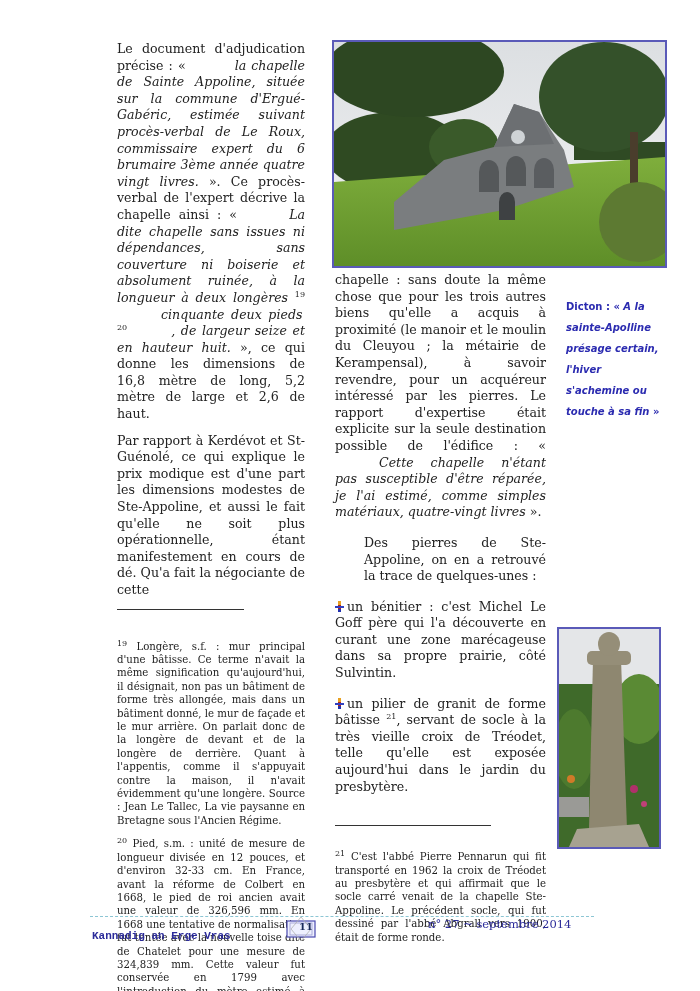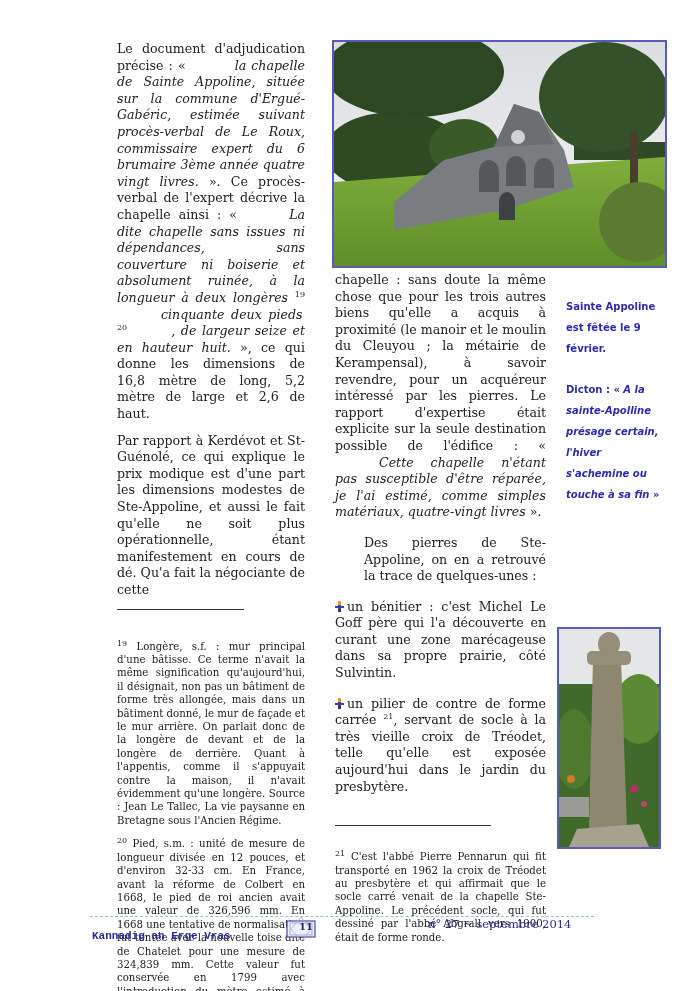--- a/index.html
+++ b/index.html
@@ -65,28 +65,27 @@
   </svg>
 </div>
 
 <div class="col" style="left:335px; top:272px; width:211px;">
   <p><span>chapelle : sans doute la même chose que pour les trois autres biens qu'elle a acquis à proximité (le manoir et le moulin du Cleuyou ; la métairie de Kerampensal), à savoir revendre, pour un acquéreur intéressé par les pierres. Le rapport d'expertise était explicite sur la seule destination possible de l'édifice : « </span><i>Cette chapelle n'étant pas susceptible d'être réparée, je l'ai estimé, comme simples matériaux, quatre-vingt livres</i><span> ».</span></p>
   <p style="margin-top:14px;margin-left:29px;">Des pierres de Ste-Appoline, on en a retrouvé la trace de quelques-unes :</p>
   <p style="margin-top:14px;">
     <span class="bullet"><span class="v"></span><span class="h"></span></span><span>un bénitier : c'est Michel Le Goff père qui l'a découverte en curant une zone marécageuse dans sa propre prairie, côté Sulvintin.</span>
   </p>
   <p style="margin-top:14px;">
-    <span class="bullet"><span class="v"></span><span class="h"></span></span><span>un pilier de contre de forme carrée </span><sup>21</sup><span>, servant de socle à la très vieille croix de Tréodet, telle qu'elle est exposée aujourd'hui dans le jardin du presbytère.</span>
+    <span class="bullet"><span class="v"></span><span class="h"></span></span><span>un pilier de granit de forme bâtisse </span><sup>21</sup><span>, servant de socle à la très vieille croix de Tréodet, telle qu'elle est exposée aujourd'hui dans le jardin du presbytère.</span>
   </p>
   <div class="rule" style="width:156px; margin:30px 0 24px 0;"></div>
   <p class="fn"><sup>21</sup><span> C'est l'abbé Pierre Pennarun qui fit transporté en 1962 la croix de Tréodet au presbytère et qui affirmait que le socle carré venait de la chapelle Ste-Appoline. Le précédent socle, qui fut dessiné par l'abbé Abgrall vers 1900, était de forme ronde.</span></p>
 </div>
 
 <div class="side" style="left:566px; top:296px; width:100px;">
-  <p>Sainte Appoline est fêtée le 9 février.</p>
   <p><span>Dicton : « </span><i>A la sainte-Apolline présage certain, l'hiver s'achemine ou touche à sa fin</i><span> »</span></p>
 </div>
 
 <div class="photo" style="left:557px; top:627px; width:104px; height:222px;">
   <svg width="100" height="218" viewBox="0 0 100 218">
     <rect width="100" height="218" fill="#e4e6e8"></rect>
     <rect x="0" y="55" width="100" height="163" fill="#3f6a2a"></rect>
     <ellipse cx="80" cy="80" rx="25" ry="35" fill="#5a8a34"></ellipse>
     <ellipse cx="15" cy="120" rx="20" ry="40" fill="#4d7a2e"></ellipse>
     <circle cx="12" cy="150" r="4" fill="#d07a28"></circle>

